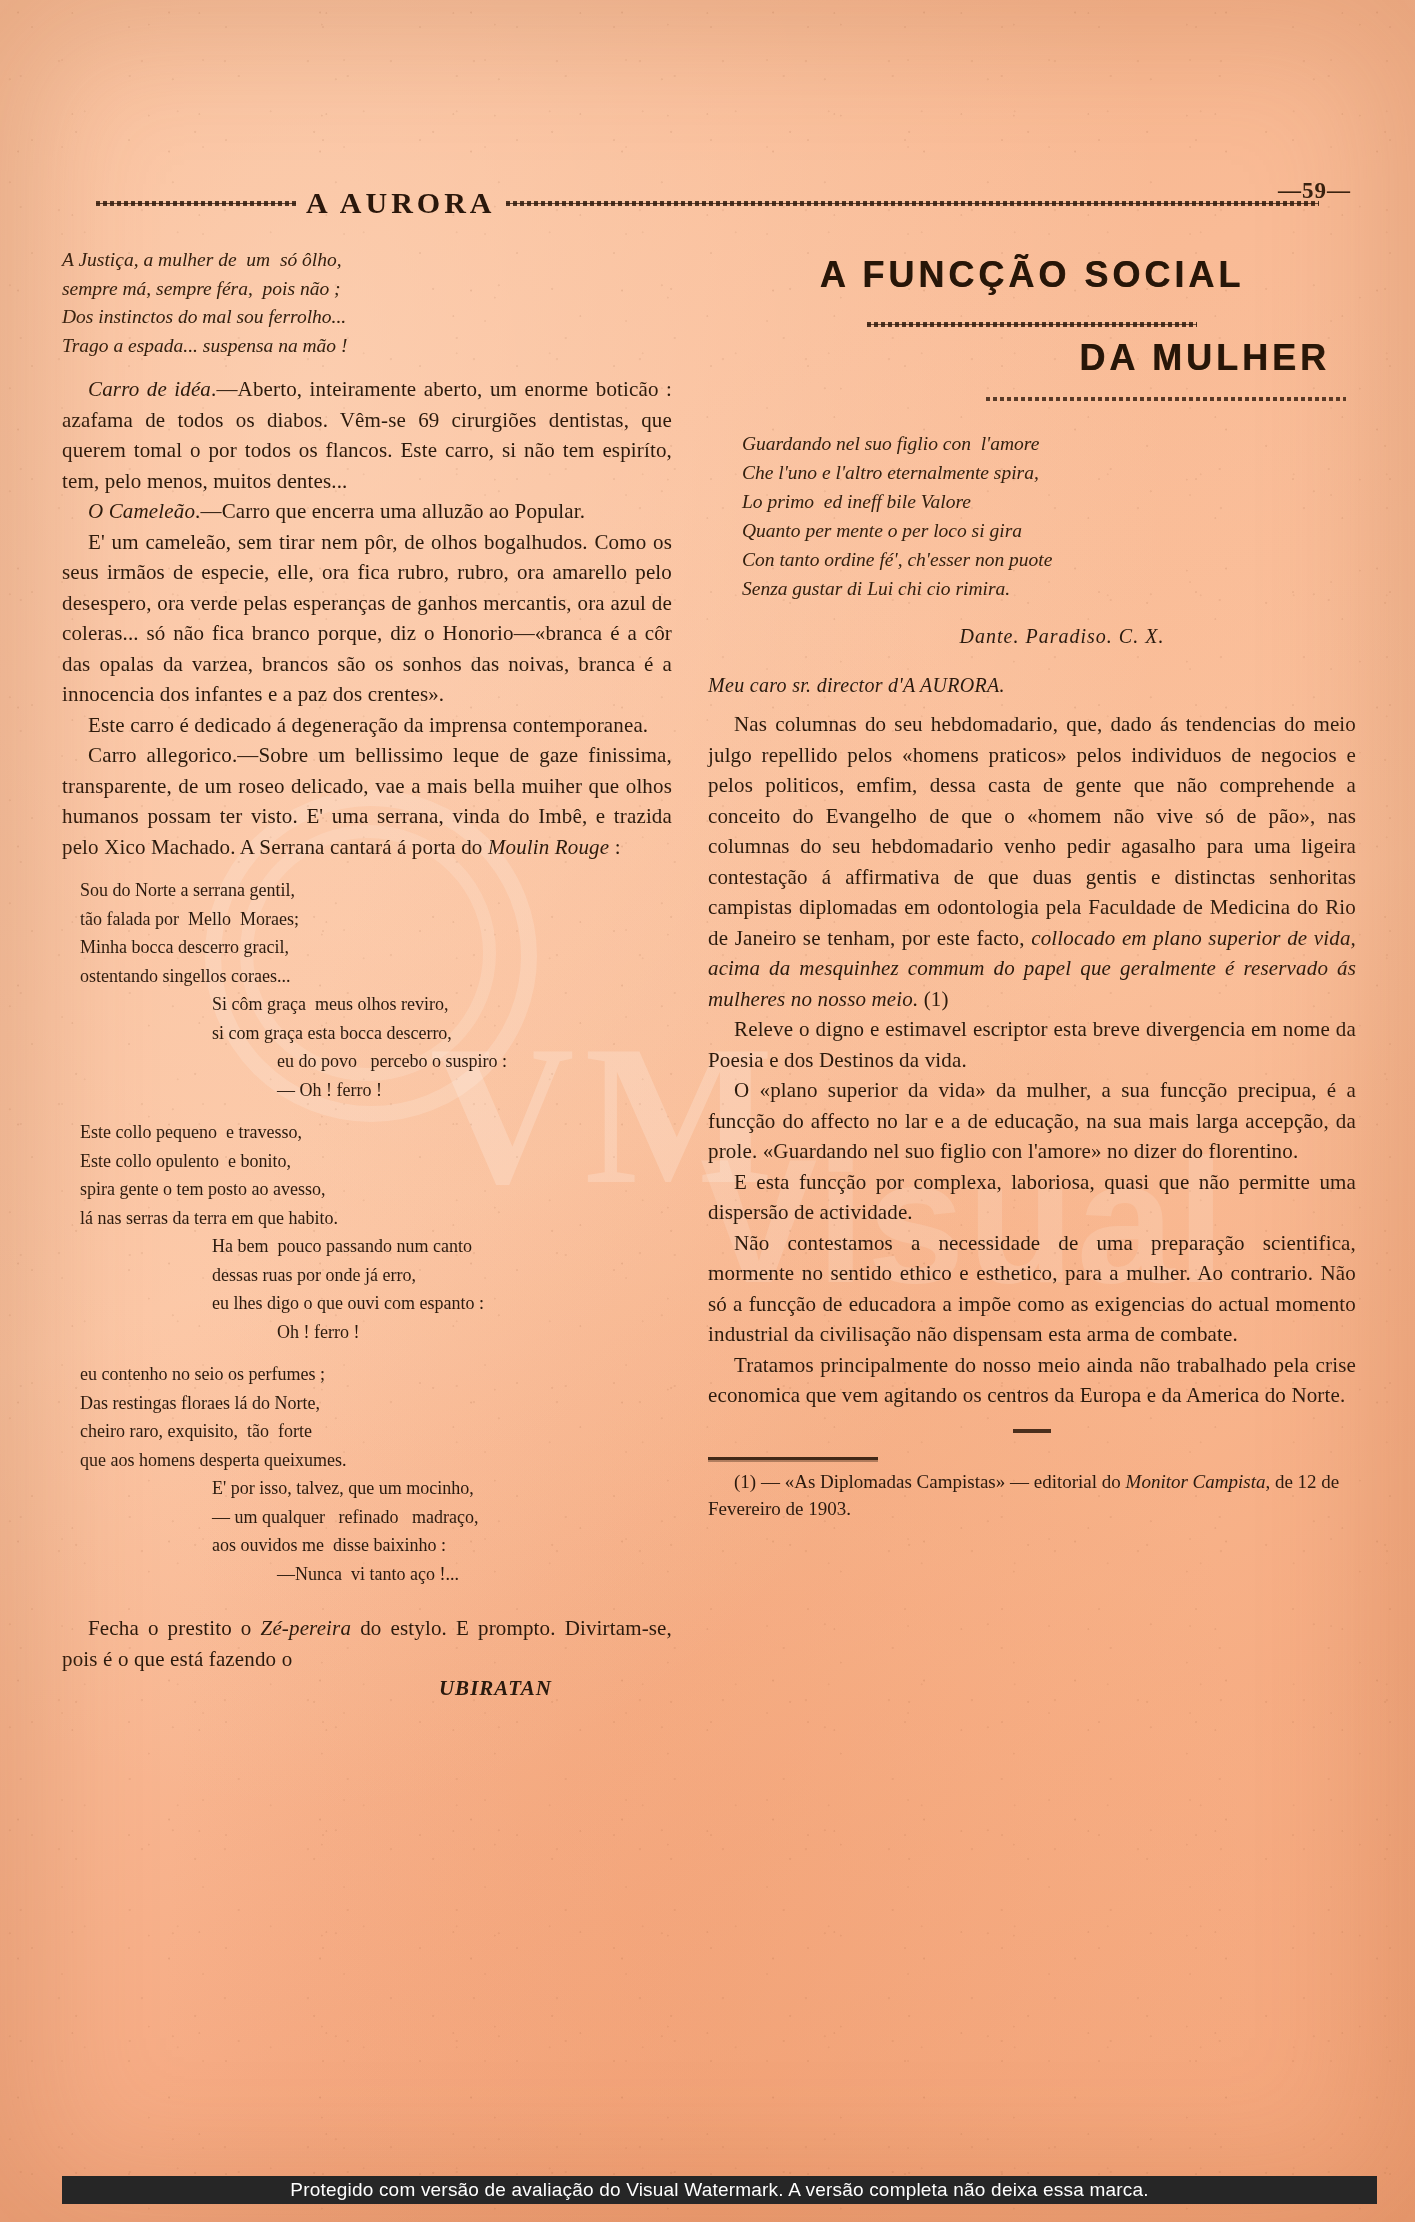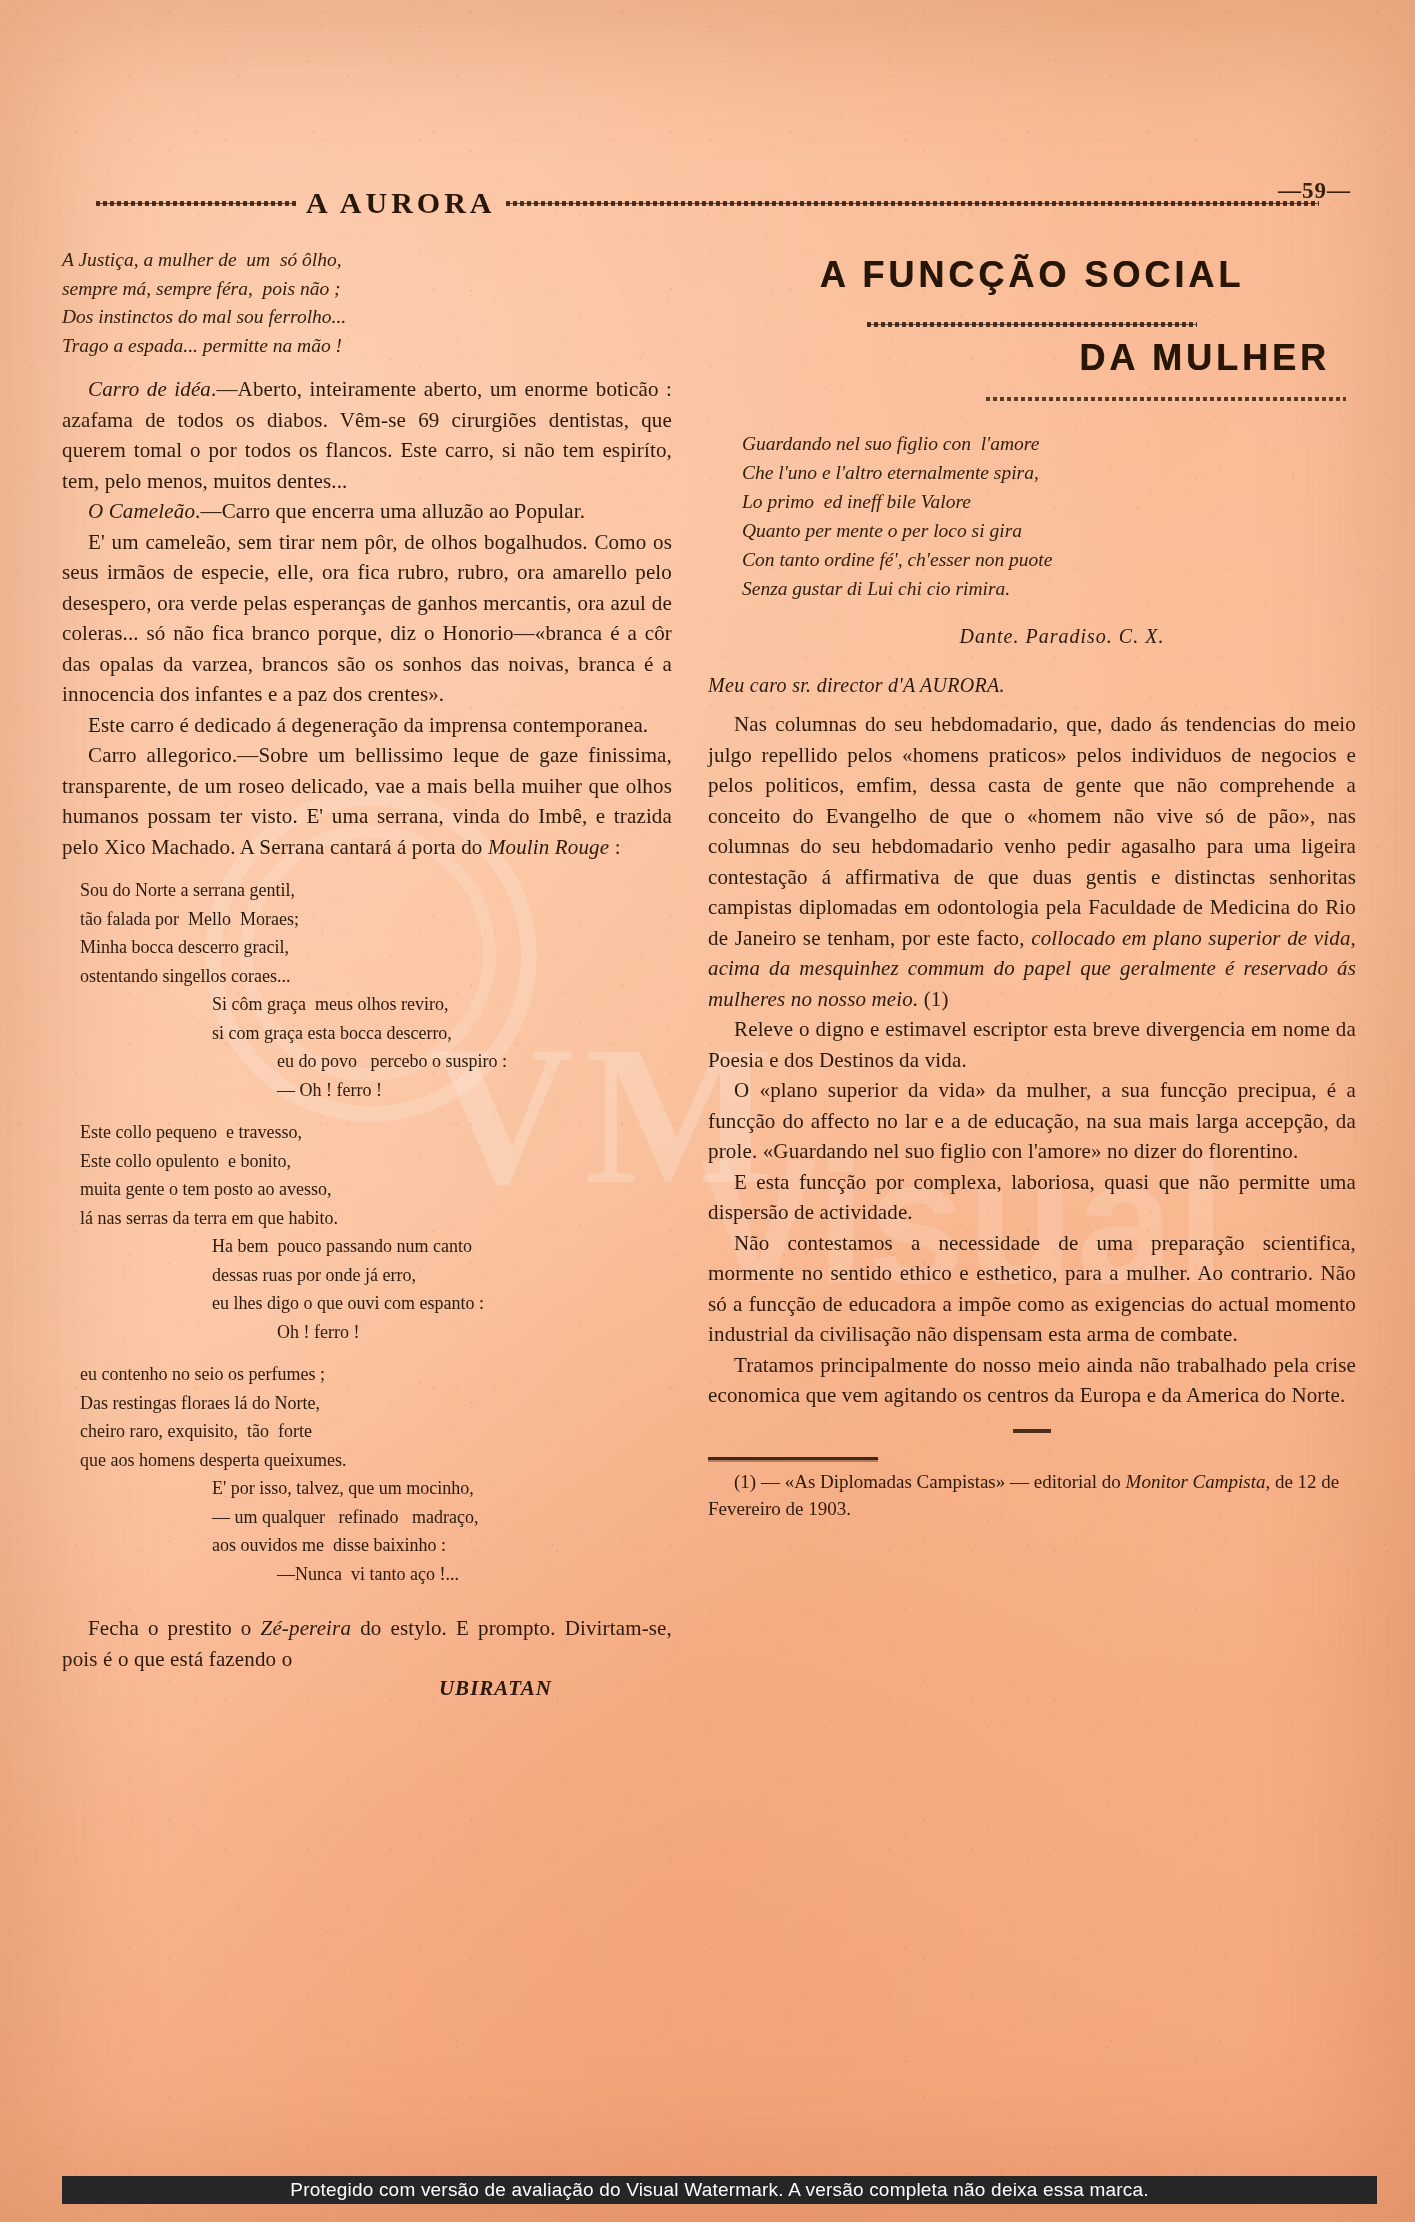--- a/index.html
+++ b/index.html
@@ -302,21 +302,21 @@
   <div id="page-number">—59—</div>
 
   <div id="columns">
 
     <div class="col left">
 
       <div class="verse">
         <div>A Justiça, a mulher de  um  só ôlho,</div>
         <div>sempre má, sempre féra,  pois não ;</div>
         <div>Dos instinctos do mal sou ferrolho...</div>
-        <div>Trago a espada... permitte na mão !</div>
+        <div>Trago a espada... suspensa na mão !</div>
       </div>
 
       <p class="para"><i>Carro de idéa</i>.—Aberto, inteiramente aberto, um enorme boticão : azafama de todos os diabos. Vêm-se 69 cirurgiões dentistas, que querem tomal o por todos os flancos. Este carro, si não tem  espiríto, tem, pelo menos, muitos dentes...</p>
       <p class="para"><i>O Cameleão</i>.—Carro que encerra uma  alluzão ao Popular.</p>
       <p class="para">E' um cameleão, sem tirar nem pôr, de  olhos bogalhudos. Como os seus  irmãos de  especie, elle, ora fica rubro, rubro, ora amarello  pelo desespero, ora verde pelas esperanças de ganhos mercantis, ora azul de coleras... só não fica branco porque, diz o Honorio—«branca é a côr das opalas da varzea,  brancos são os sonhos das noivas,  branca é a innocencia dos infantes e a paz dos crentes».</p>
       <p class="para">Este carro é dedicado á degeneração da imprensa contemporanea.</p>
       <p class="para">Carro allegorico.—Sobre um bellissimo  leque de gaze finissima, transparente, de  um roseo  delicado, vae a mais bella muiher que olhos humanos  possam ter visto. E' uma serrana,  vinda do  Imbê, e trazida pelo Xico Machado. A Serrana cantará á  porta do <i>Moulin Rouge</i> :</p>
 
       <div class="verse-block">
         <div class="vline i0">Sou do Norte a serrana gentil,</div>
@@ -325,21 +325,21 @@
         <div class="vline i0">ostentando singellos coraes...</div>
         <div class="vline i2">Si côm graça  meus olhos reviro,</div>
         <div class="vline i2">si com graça esta bocca descerro,</div>
         <div class="vline i3">eu do povo   percebo o suspiro :</div>
         <div class="vline i3">— Oh ! ferro !</div>
       </div>
 
       <div class="verse-block">
         <div class="vline i0">Este collo pequeno  e travesso,</div>
         <div class="vline i0">Este collo opulento  e bonito,</div>
-        <div class="vline i0">muita gente o tem posto ao avesso,</div>
+        <div class="vline i0">spira gente o tem posto ao avesso,</div>
         <div class="vline i0">lá nas serras da terra em que habito.</div>
         <div class="vline i2">Ha bem  pouco passando num canto</div>
         <div class="vline i2">dessas ruas por onde já erro,</div>
         <div class="vline i2">eu lhes digo o que ouvi com espanto :</div>
         <div class="vline i3">Oh ! ferro !</div>
       </div>
 
       <div class="verse-block">
         <div class="vline i0">eu contenho no seio os perfumes ;</div>
         <div class="vline i0">Das restingas floraes lá do Norte,</div>

